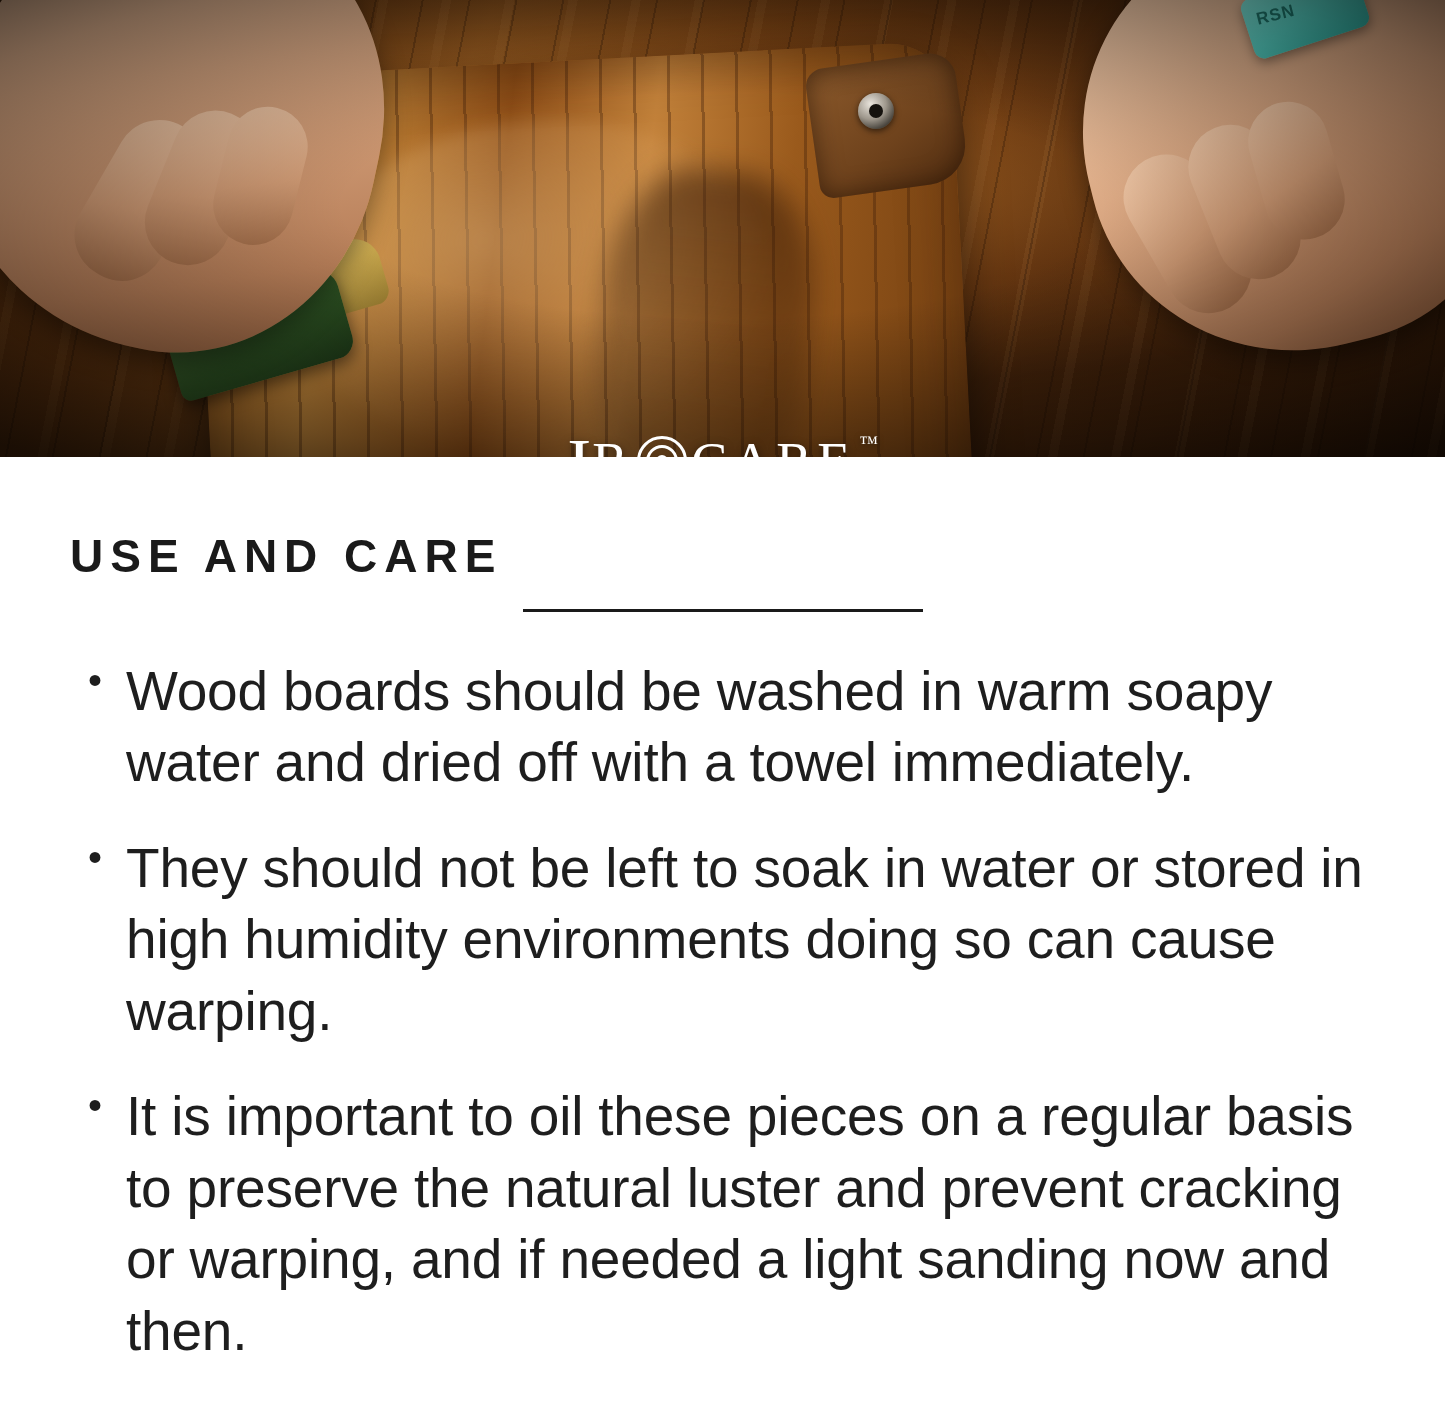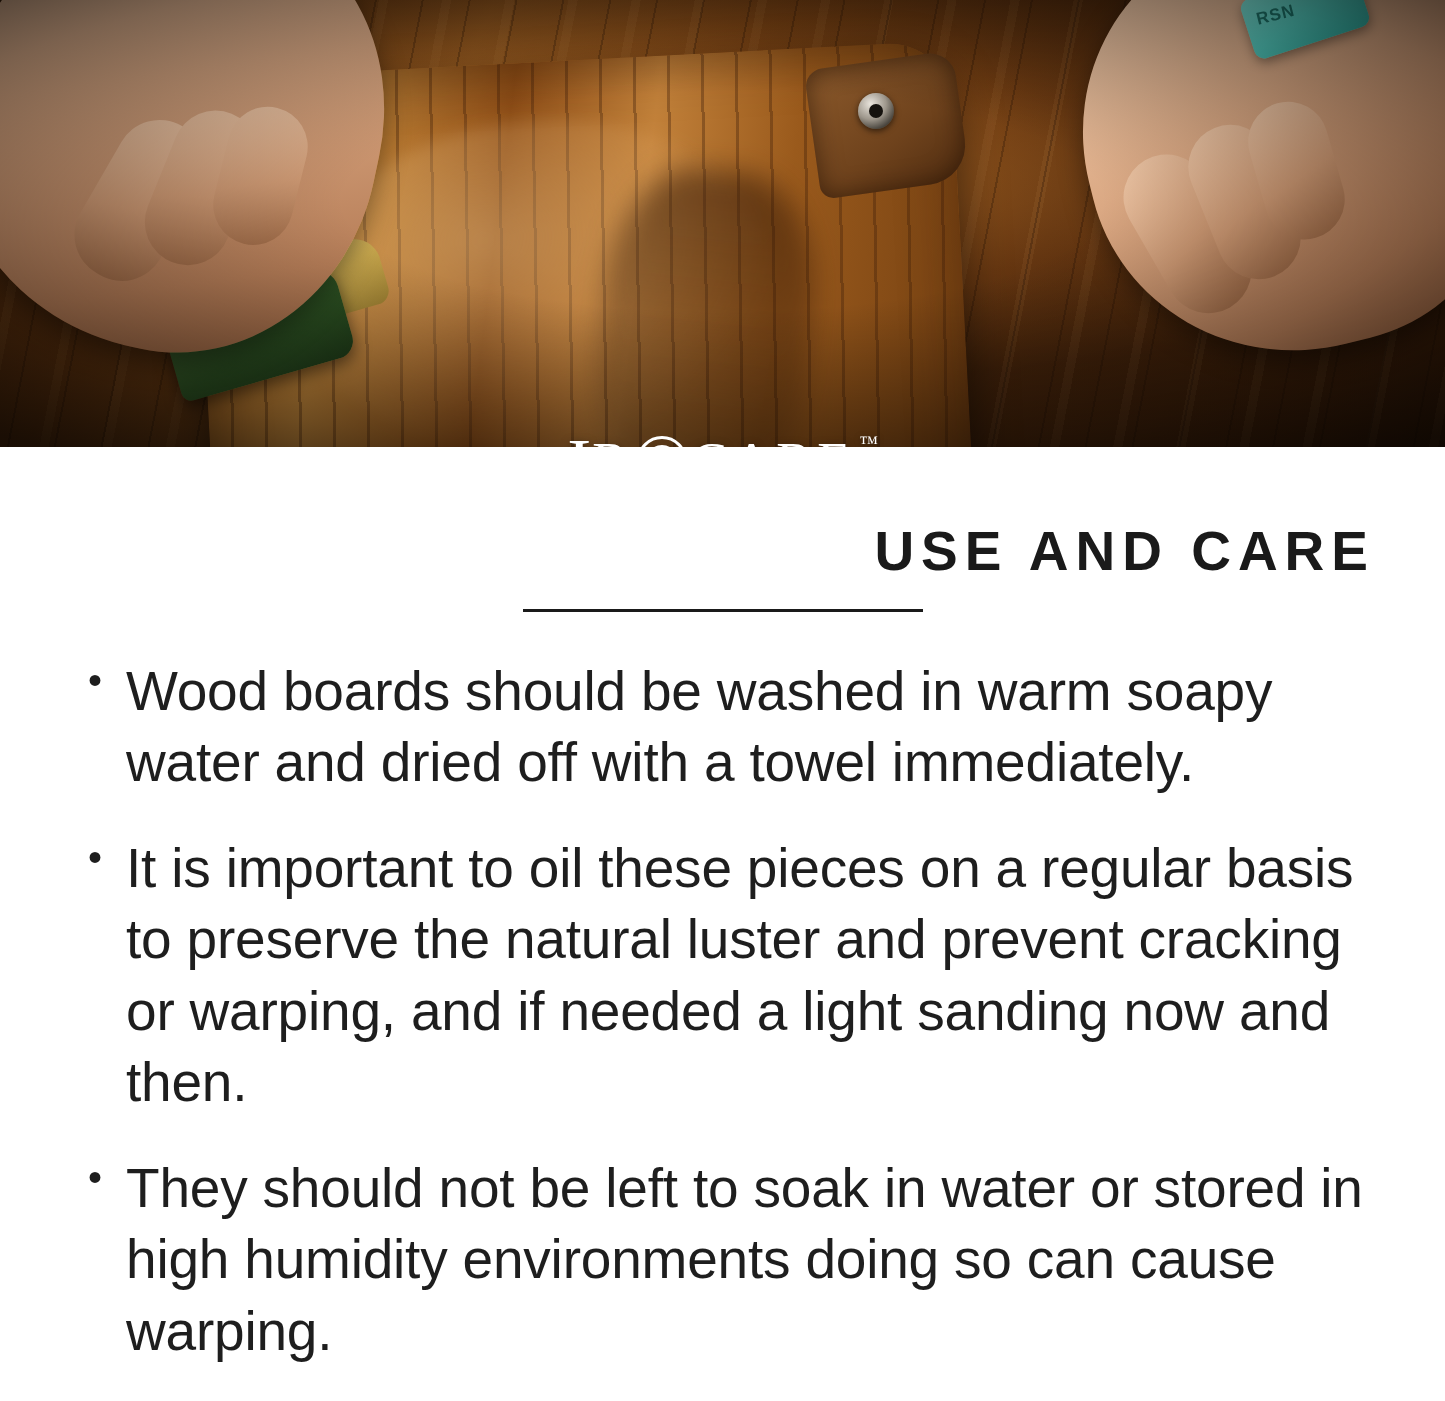--- a/index.html
+++ b/index.html
@@ -272,23 +272,23 @@
   }
 
   
   .content {
     flex: 1;
     background: #ffffff;
     padding: 56px 70px 0 70px;
     box-sizing: border-box;
   }
   .heading {
-    text-align: right;
+    text-align: left;
     font-family: "Liberation Sans", sans-serif;
-    font-size: 55px;
+    font-size: 46px;
     font-weight: 700;
     letter-spacing: 7px;
     color: #1a1a1a;
     margin: 16px 0 26px 0;
   }
   .rule {
     width: 400px;
     height: 3px;
     background: #1a1a1a;
     margin: 0 auto 44px auto;
@@ -365,18 +365,18 @@
       </span>
       <span class="logo-tm">™</span>
     </div>
   </div>
 
   <div class="content">
     <h1 class="heading">USE AND CARE</h1>
     <div class="rule"></div>
     <ul class="bullets">
       <li>Wood boards should be washed in warm soapy water and dried off with a towel immediately.</li>
+      <li>They should not be left to soak in water or stored in high humidity environments doing so can cause warping.</li>
       <li>It is important to oil these pieces on a regular basis to preserve the natural luster and prevent cracking or warping, and if needed a light sanding now and then.</li>
-      <li>They should not be left to soak in water or stored in high humidity environments doing so can cause warping.</li>
     </ul>
   </div>
 
 </div>
 
 </body></html>

